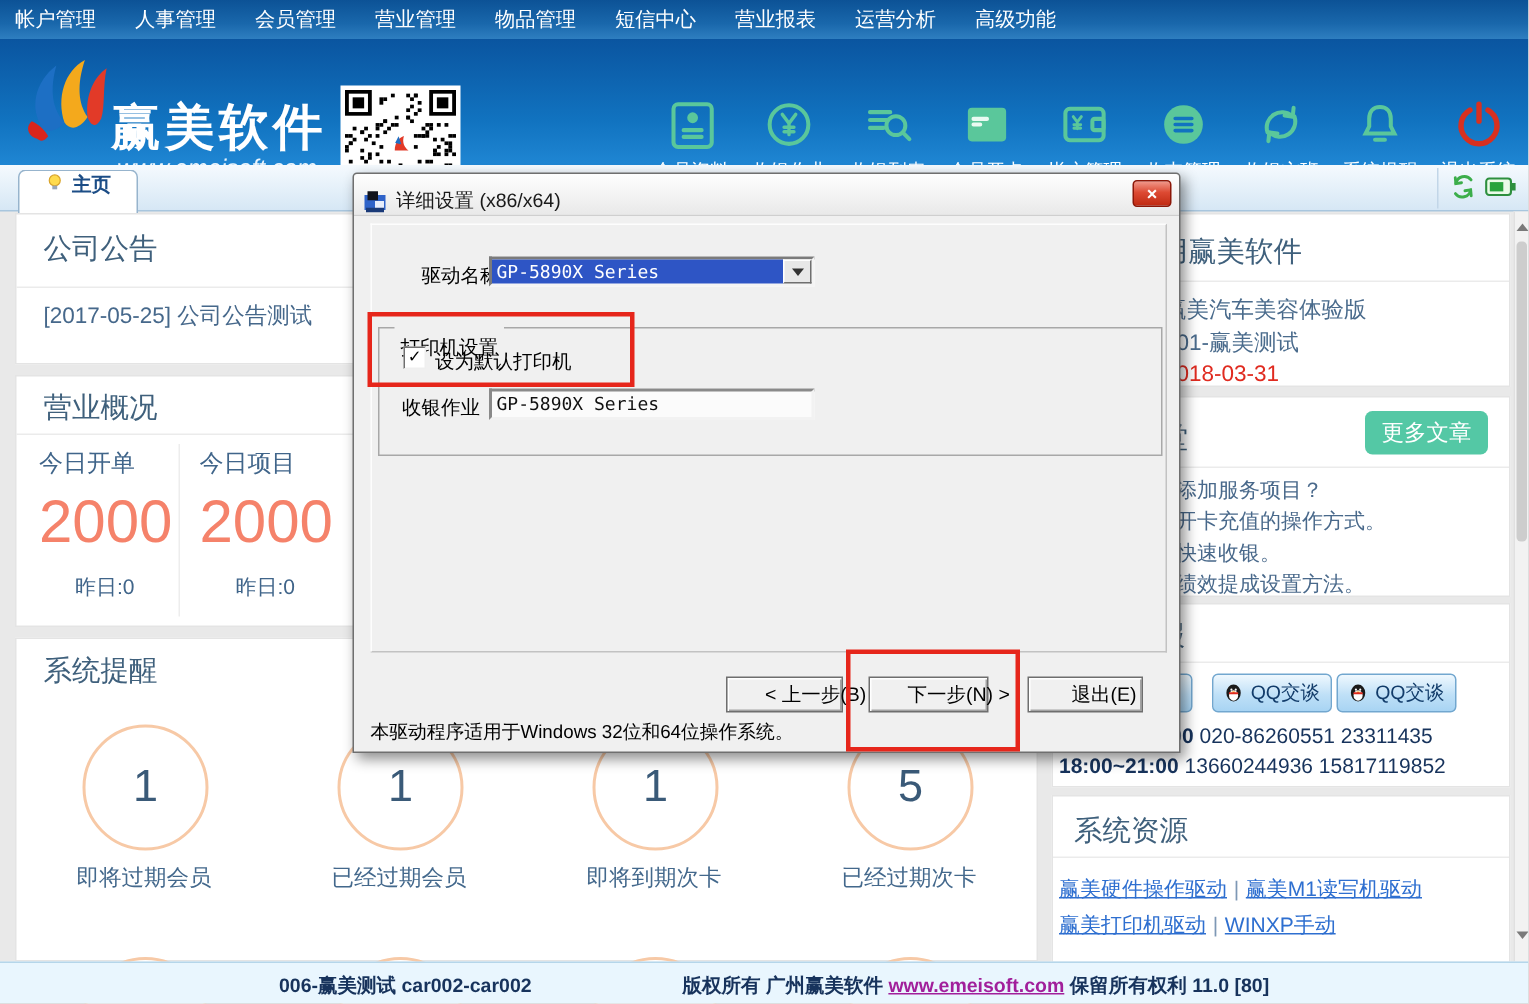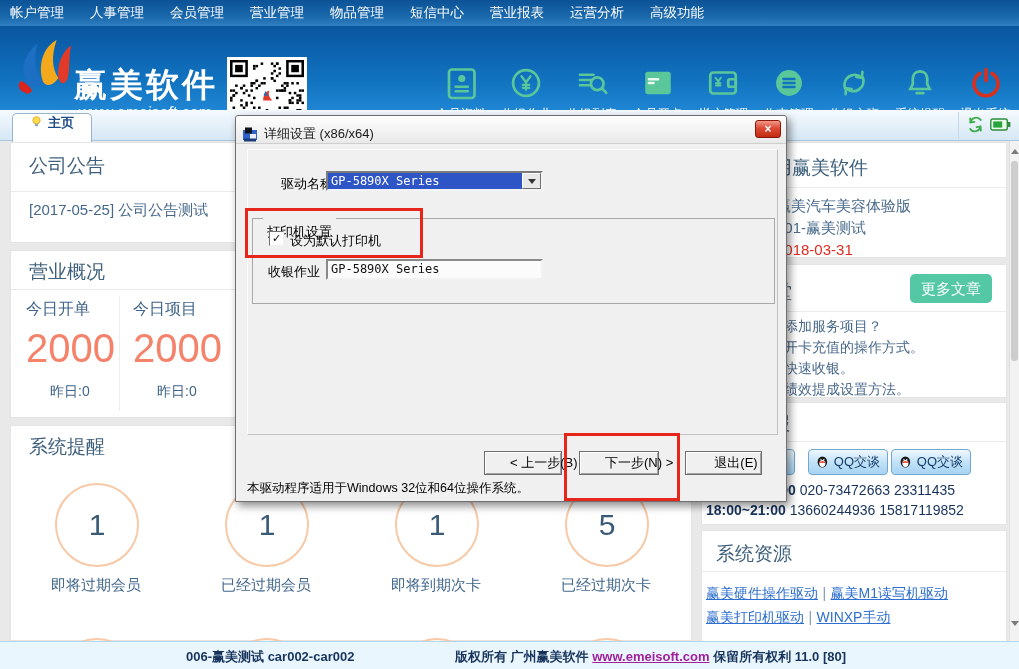--- a/index.html
+++ b/index.html
@@ -453,21 +453,21 @@
       <svg width="15" height="16" viewBox="0 0 16 16">
         <ellipse cx="8" cy="8" rx="6" ry="7" fill="#1a1a1a"></ellipse>
           <ellipse cx="8" cy="10" rx="3.8" ry="4.4" fill="#fff"></ellipse>
         <circle cx="6.2" cy="5.2" r=".9" fill="#fff"></circle>
           <circle cx="9.8" cy="5.2" r=".9" fill="#fff"></circle>
         <path d="M6.5 6.8h3L8 8.6z" fill="#f6a219"></path>
           <rect x="4" y="7.4" width="8" height="1.6" rx=".8" fill="#e02a1e"></rect>
       </svg>
       <span>QQ交谈</span>
     </div>
-    <div class="phone" style="left:14px;top:79px;"><b>09:00~18:00</b> <span>020-73472663 23311435</span></div>
+    <div class="phone" style="left:14px;top:79px;"><b>09:00~18:00</b> <span>020-86260551 23311435</span></div>
     <div class="phone" style="left:4px;top:99px;"><b>18:00~21:00</b> <span>13660244936 15817119852</span></div>
   </div>
 
   <div class="card" style="left:701px;top:530px;width:306px;height:112px;">
     <div class="card-h" style="left:14px;top:10px;">系统资源</div>
     <div class="divider" style="top:40px;"></div>
     <div class="abs" style="left:4px;top:53px;white-space:nowrap;">
       <span class="link">赢美硬件操作驱动</span>
       <span class="link-sep">|</span>
       <span class="link">赢美M1读写机驱动</span>

